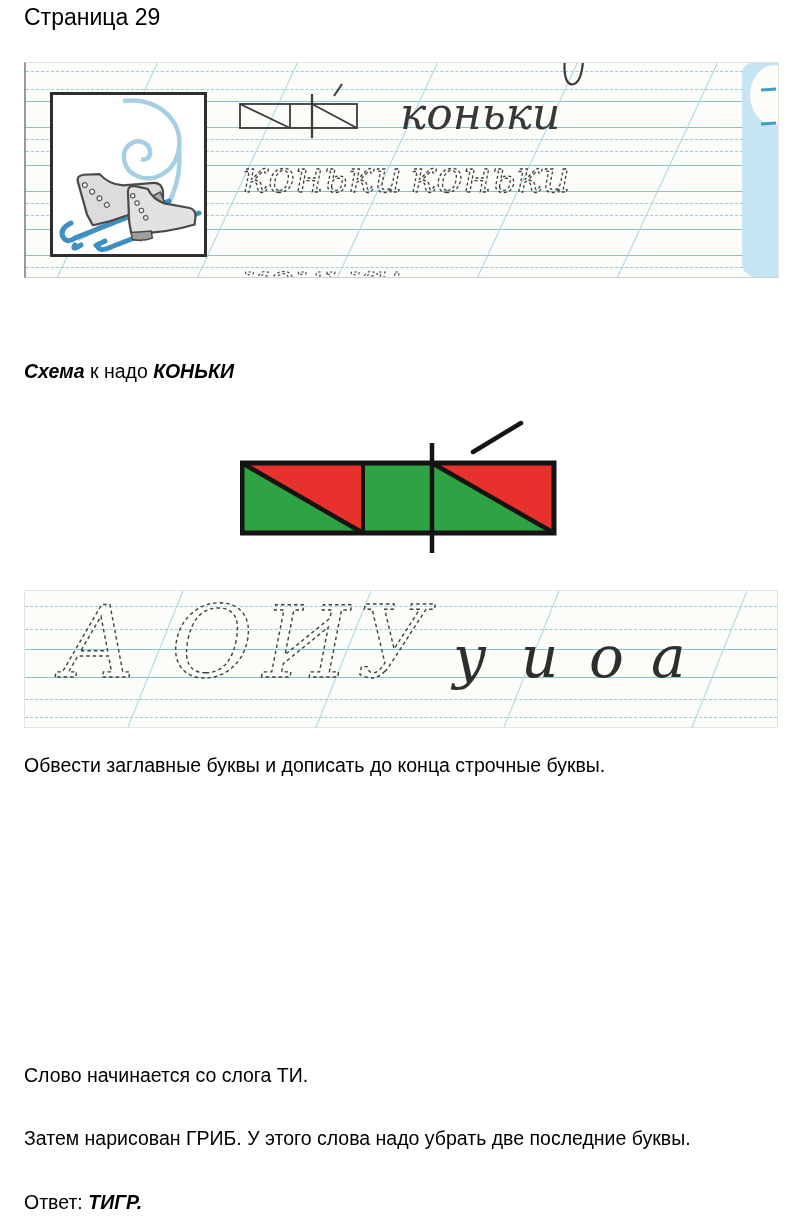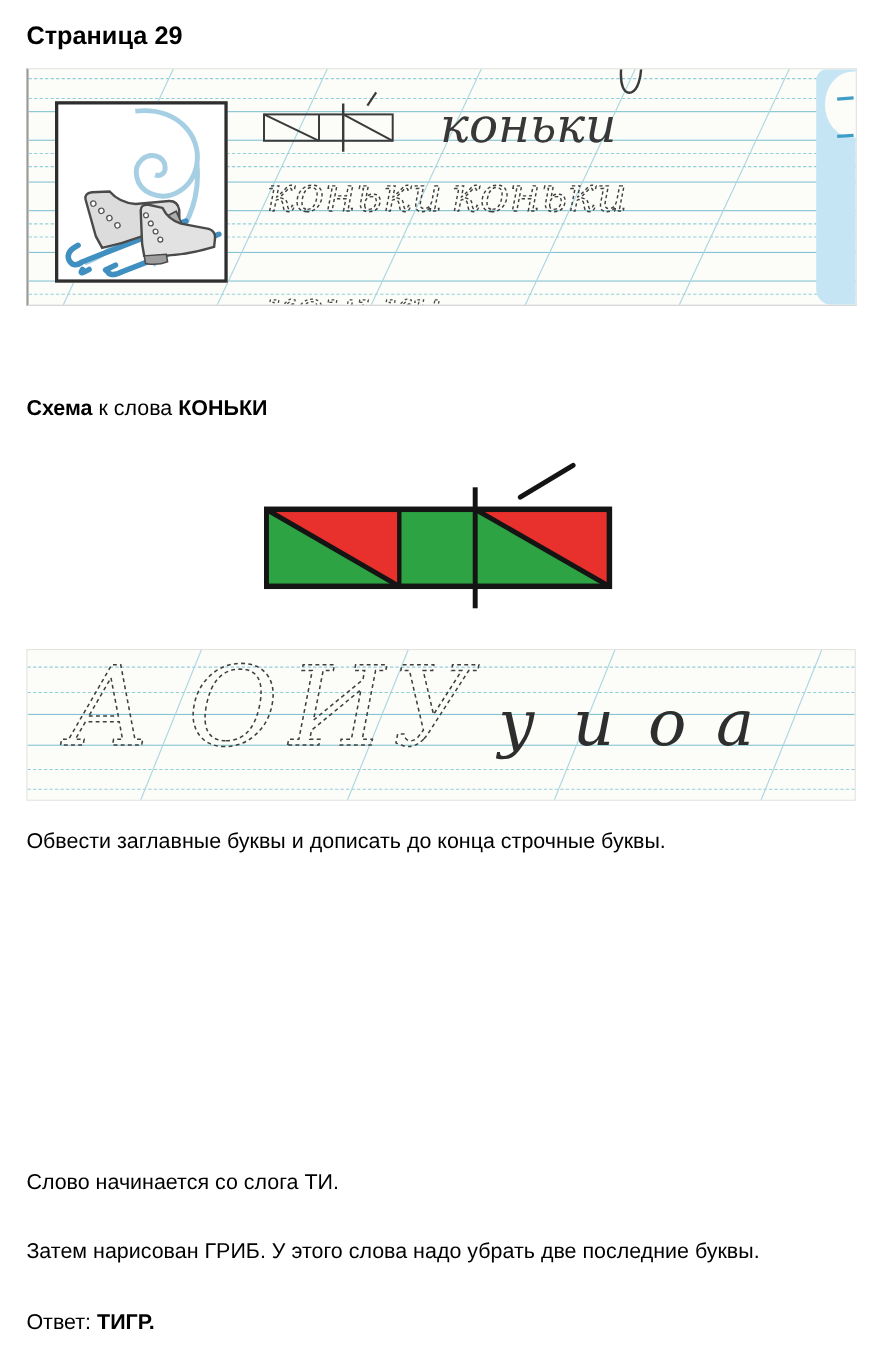--- a/index.html
+++ b/index.html
@@ -4,23 +4,23 @@
 <style>
   :root{
     --sol:#84c4d2;
     --dash:#93cfd8;
     --slant:#a9d6e0;
     --ink:#383838;
   }
   html,body{margin:0;padding:0;background:#fff;}
   .page{position:relative;width:800px;height:1224px;background:#fff;overflow:hidden;
         font-family:"Liberation Sans",sans-serif;color:#000;}
-  .title{position:absolute;left:24px;top:19px;font-size:23px;font-weight:700;}
+  .title{position:absolute;left:24px;top:4px;font-size:23px;font-weight:400;}
   .para{position:absolute;left:24px;width:752px;font-size:19.5px;line-height:1.25;}
-  .b{font-weight:700;}
+  .b{font-weight:700;font-style:italic;}
 
   
   .strip{position:absolute;left:24px;width:752px;background:#fcfcf9;overflow:hidden;
          border:1px solid #e3e3e0;}
   .strip1{top:62px;height:214px;border-left:2px solid #9a9a9a;border-bottom:1px solid #cfcfcf;}
   .strip2{top:590px;height:136px;}
   .hline{position:absolute;left:0;right:0;height:0;border-top:1.4px solid var(--sol);}
   .hline.d{border-top:1.4px dashed var(--dash);}
   .slant{position:absolute;width:0;border-left:1.6px solid var(--slant);}
   .strip1 .slant{height:250px;top:-18px;transform:rotate(25deg);}
@@ -133,21 +133,21 @@
     </div>
 
     <div class="tab">
       <div class="tab-notch"></div>
       <div class="tab-dash" style="top:25px"></div>
       <div class="tab-dash" style="top:59px"></div>
     </div>
   </div>
 
 
-  <div class="para" style="top:359px"><span class="b">Схема</span><span> к слова </span><span class="b">КОНЬКИ</span></div>
+  <div class="para" style="top:359px"><span class="b">Схема</span><span> к надо </span><span class="b">КОНЬКИ</span></div>
 
   <svg class="scheme" viewBox="0 0 320 140">
     <rect x="2" y="43" width="312" height="70" fill="#2ea343"></rect>
     <polygon points="2,43 123,43 123,113" fill="#e8302c"></polygon>
     <polygon points="192,43 314,43 314,113" fill="#e8302c"></polygon>
     <g stroke="#141414" fill="none">
       <line x1="2" y1="43" x2="123" y2="113" stroke-width="4.5"></line>
       <line x1="192" y1="43" x2="314" y2="113" stroke-width="4.5"></line>
       <line x1="123" y1="43" x2="123" y2="113" stroke-width="4"></line>
       <rect x="2" y="43" width="312" height="70" stroke-width="5"></rect>

